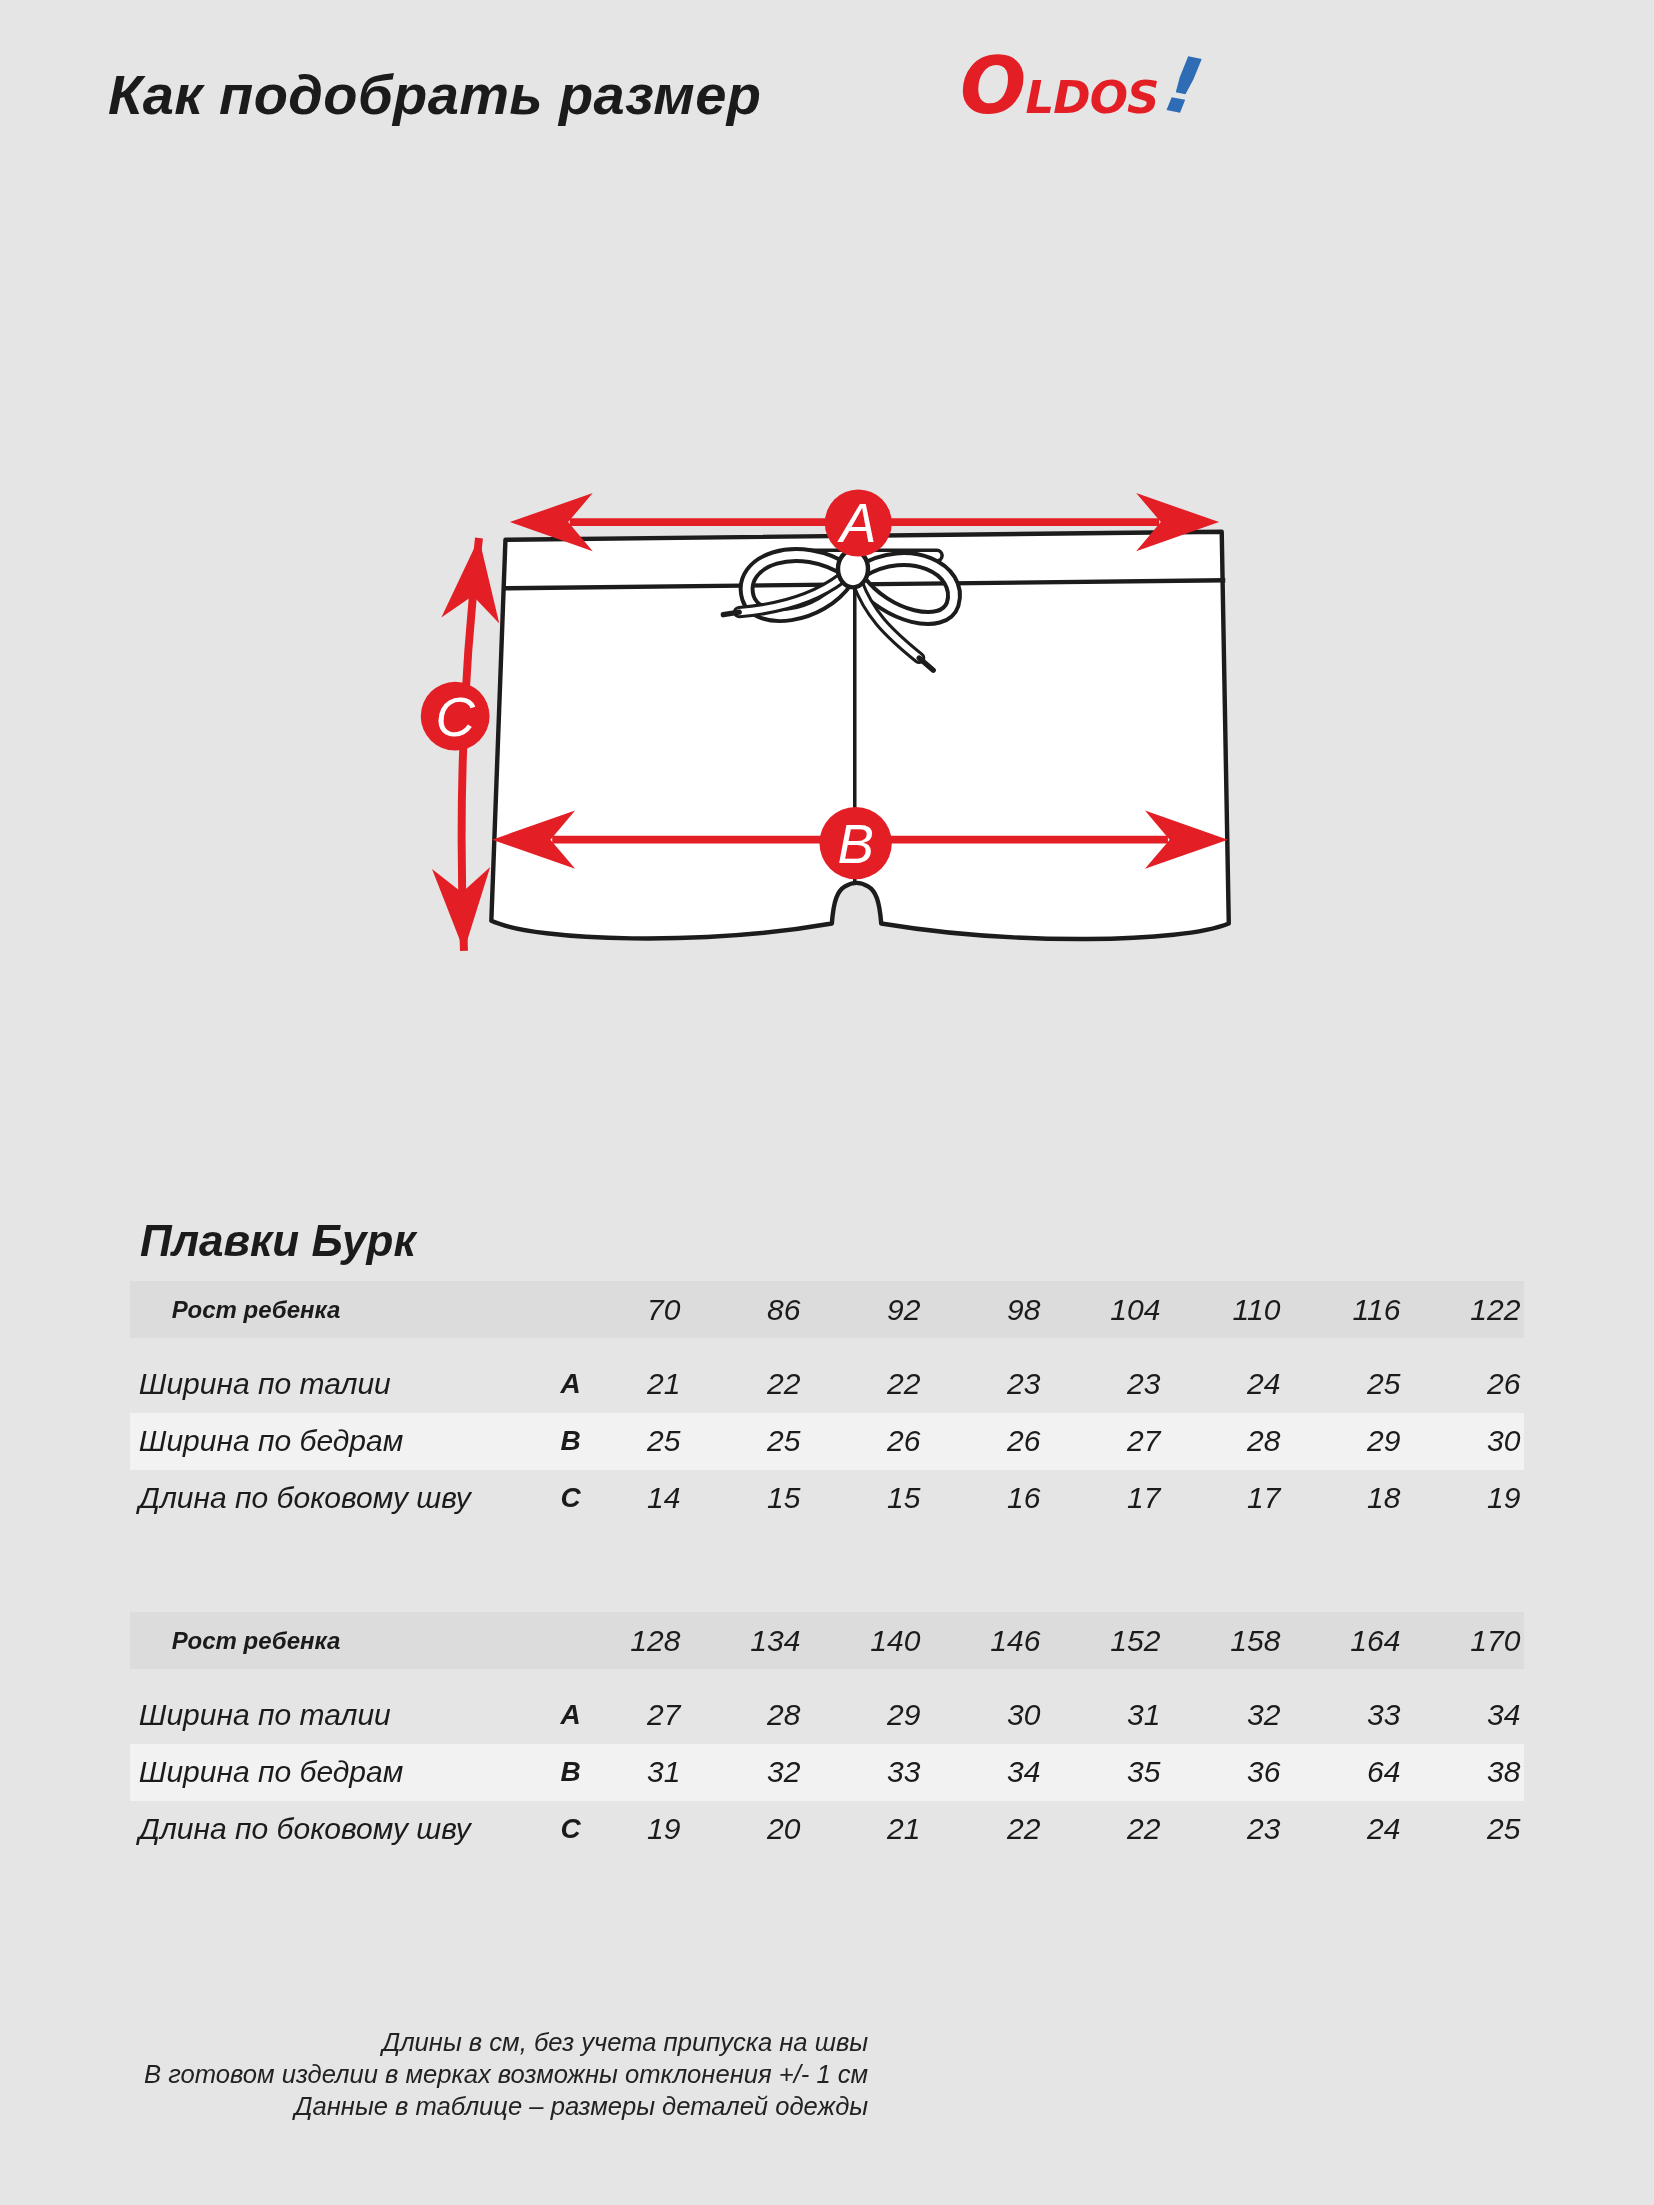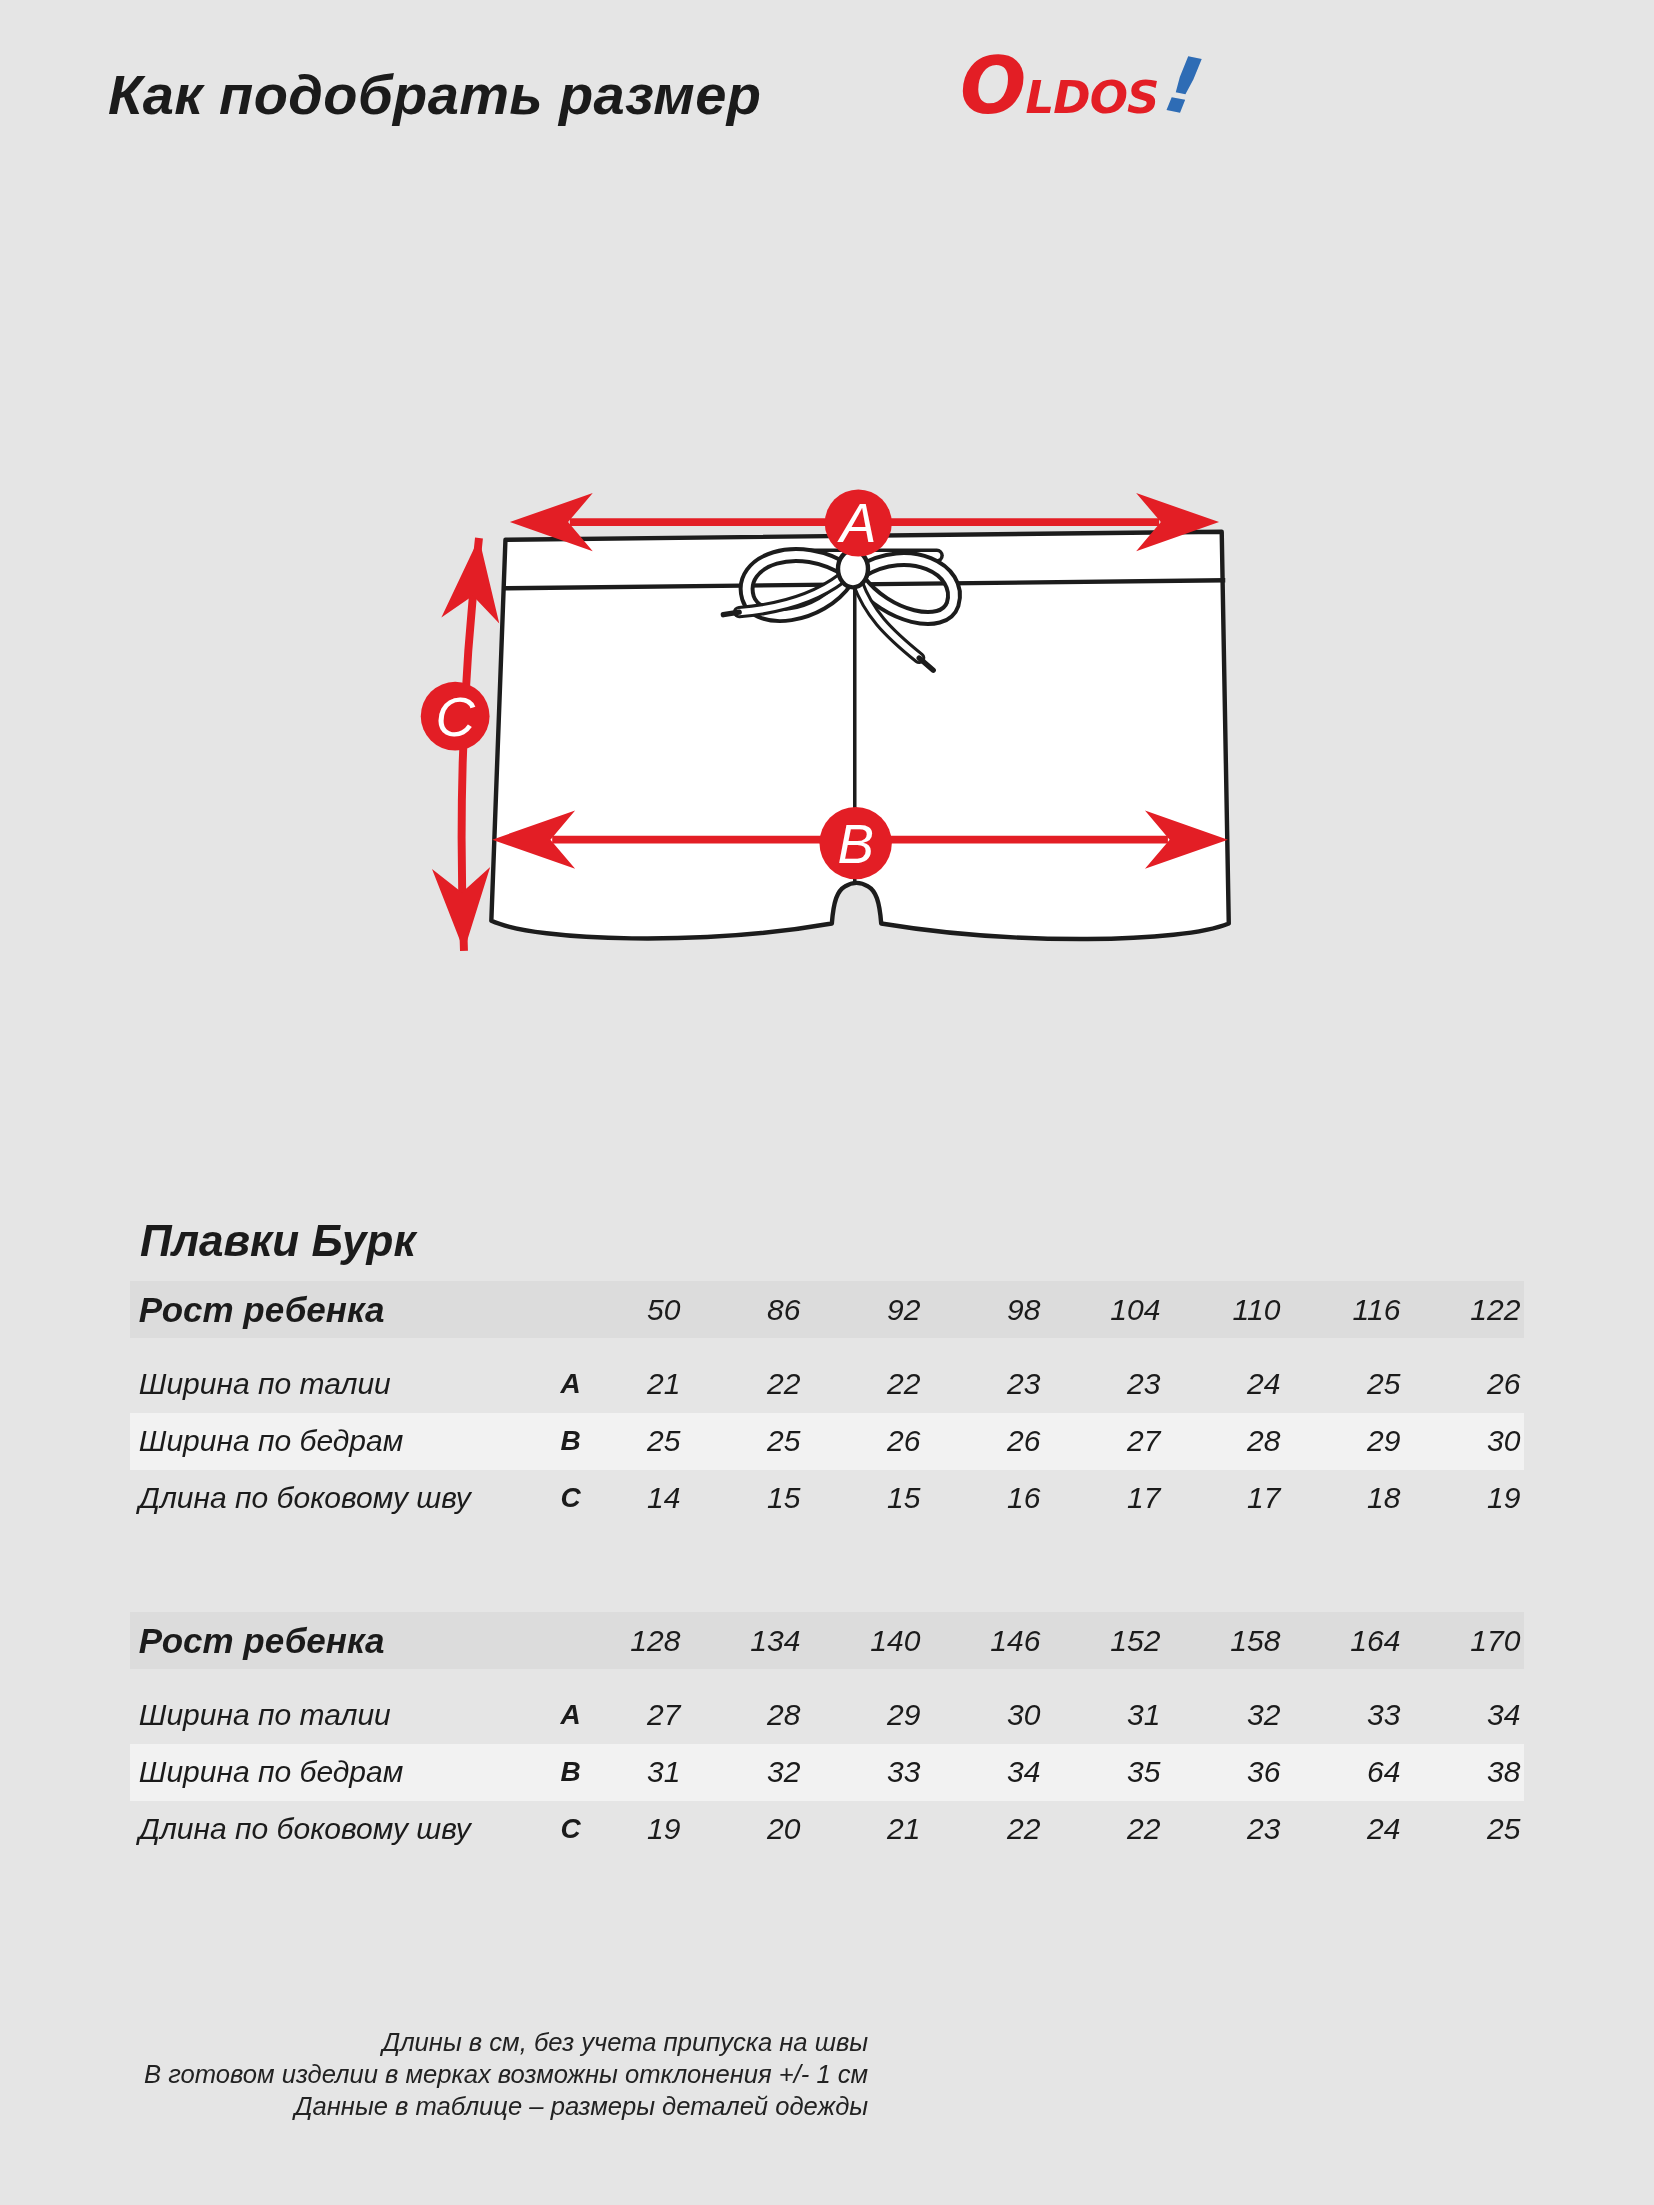--- a/index.html
+++ b/index.html
@@ -34,21 +34,21 @@
   #table-1 { top:1281px; }
   #table-2 { top:1612px; }
   .thead, .trow {
     display:grid;
     grid-template-columns:401px 79px 73px repeat(7,120px);
     height:57px; align-items:center; font-size:30px;
   }
   .thead { background:#dcdcdc; }
   .rows  { margin-top:17.6px; }
   .trow.shaded { background:#f2f2f2; }
-  .cell-label { grid-column:1 / 3; font-weight:bold; padding-left:8.8px; font-size:35px; }
+  .cell-label { grid-column:1 / 3; font-weight:bold; padding-left:8.8px; font-size:24px;margin-left:33px; }
   .cell.label { padding-left:8.8px; }
   .cell.letter { text-align:center; font-weight:bold; font-size:28px; }
   .cell.num { text-align:right; padding-right:2.6px; }
   
   .footnotes { position:absolute; left:144px; top:2026px;
                font-size:25.6px; line-height:32px; color:#222;text-align:right; }
 </style>
 </head>
 <body>
 
@@ -119,21 +119,21 @@
       <circle cx="516" cy="812" r="39" fill="#e31e25"></circle>
       <text x="516" y="834" text-anchor="middle" font-size="62" fill="#ffffff" font-family="Liberation Sans, sans-serif">C</text>
     </g>
   </svg>
 
   <div class="product-title">Плавки Бурк</div>
 
   <div class="size-table" id="table-1">
   <div class="thead">
     <div class="cell-label">Рост ребенка</div>
-  <div class="cell num">50</div>
+  <div class="cell num">70</div>
         <div class="cell num">86</div>
         <div class="cell num">92</div>
         <div class="cell num">98</div>
         <div class="cell num">104</div>
         <div class="cell num">110</div>
         <div class="cell num">116</div>
         <div class="cell num">122</div>
       </div>
   <div class="rows">
         <div class="trow">

